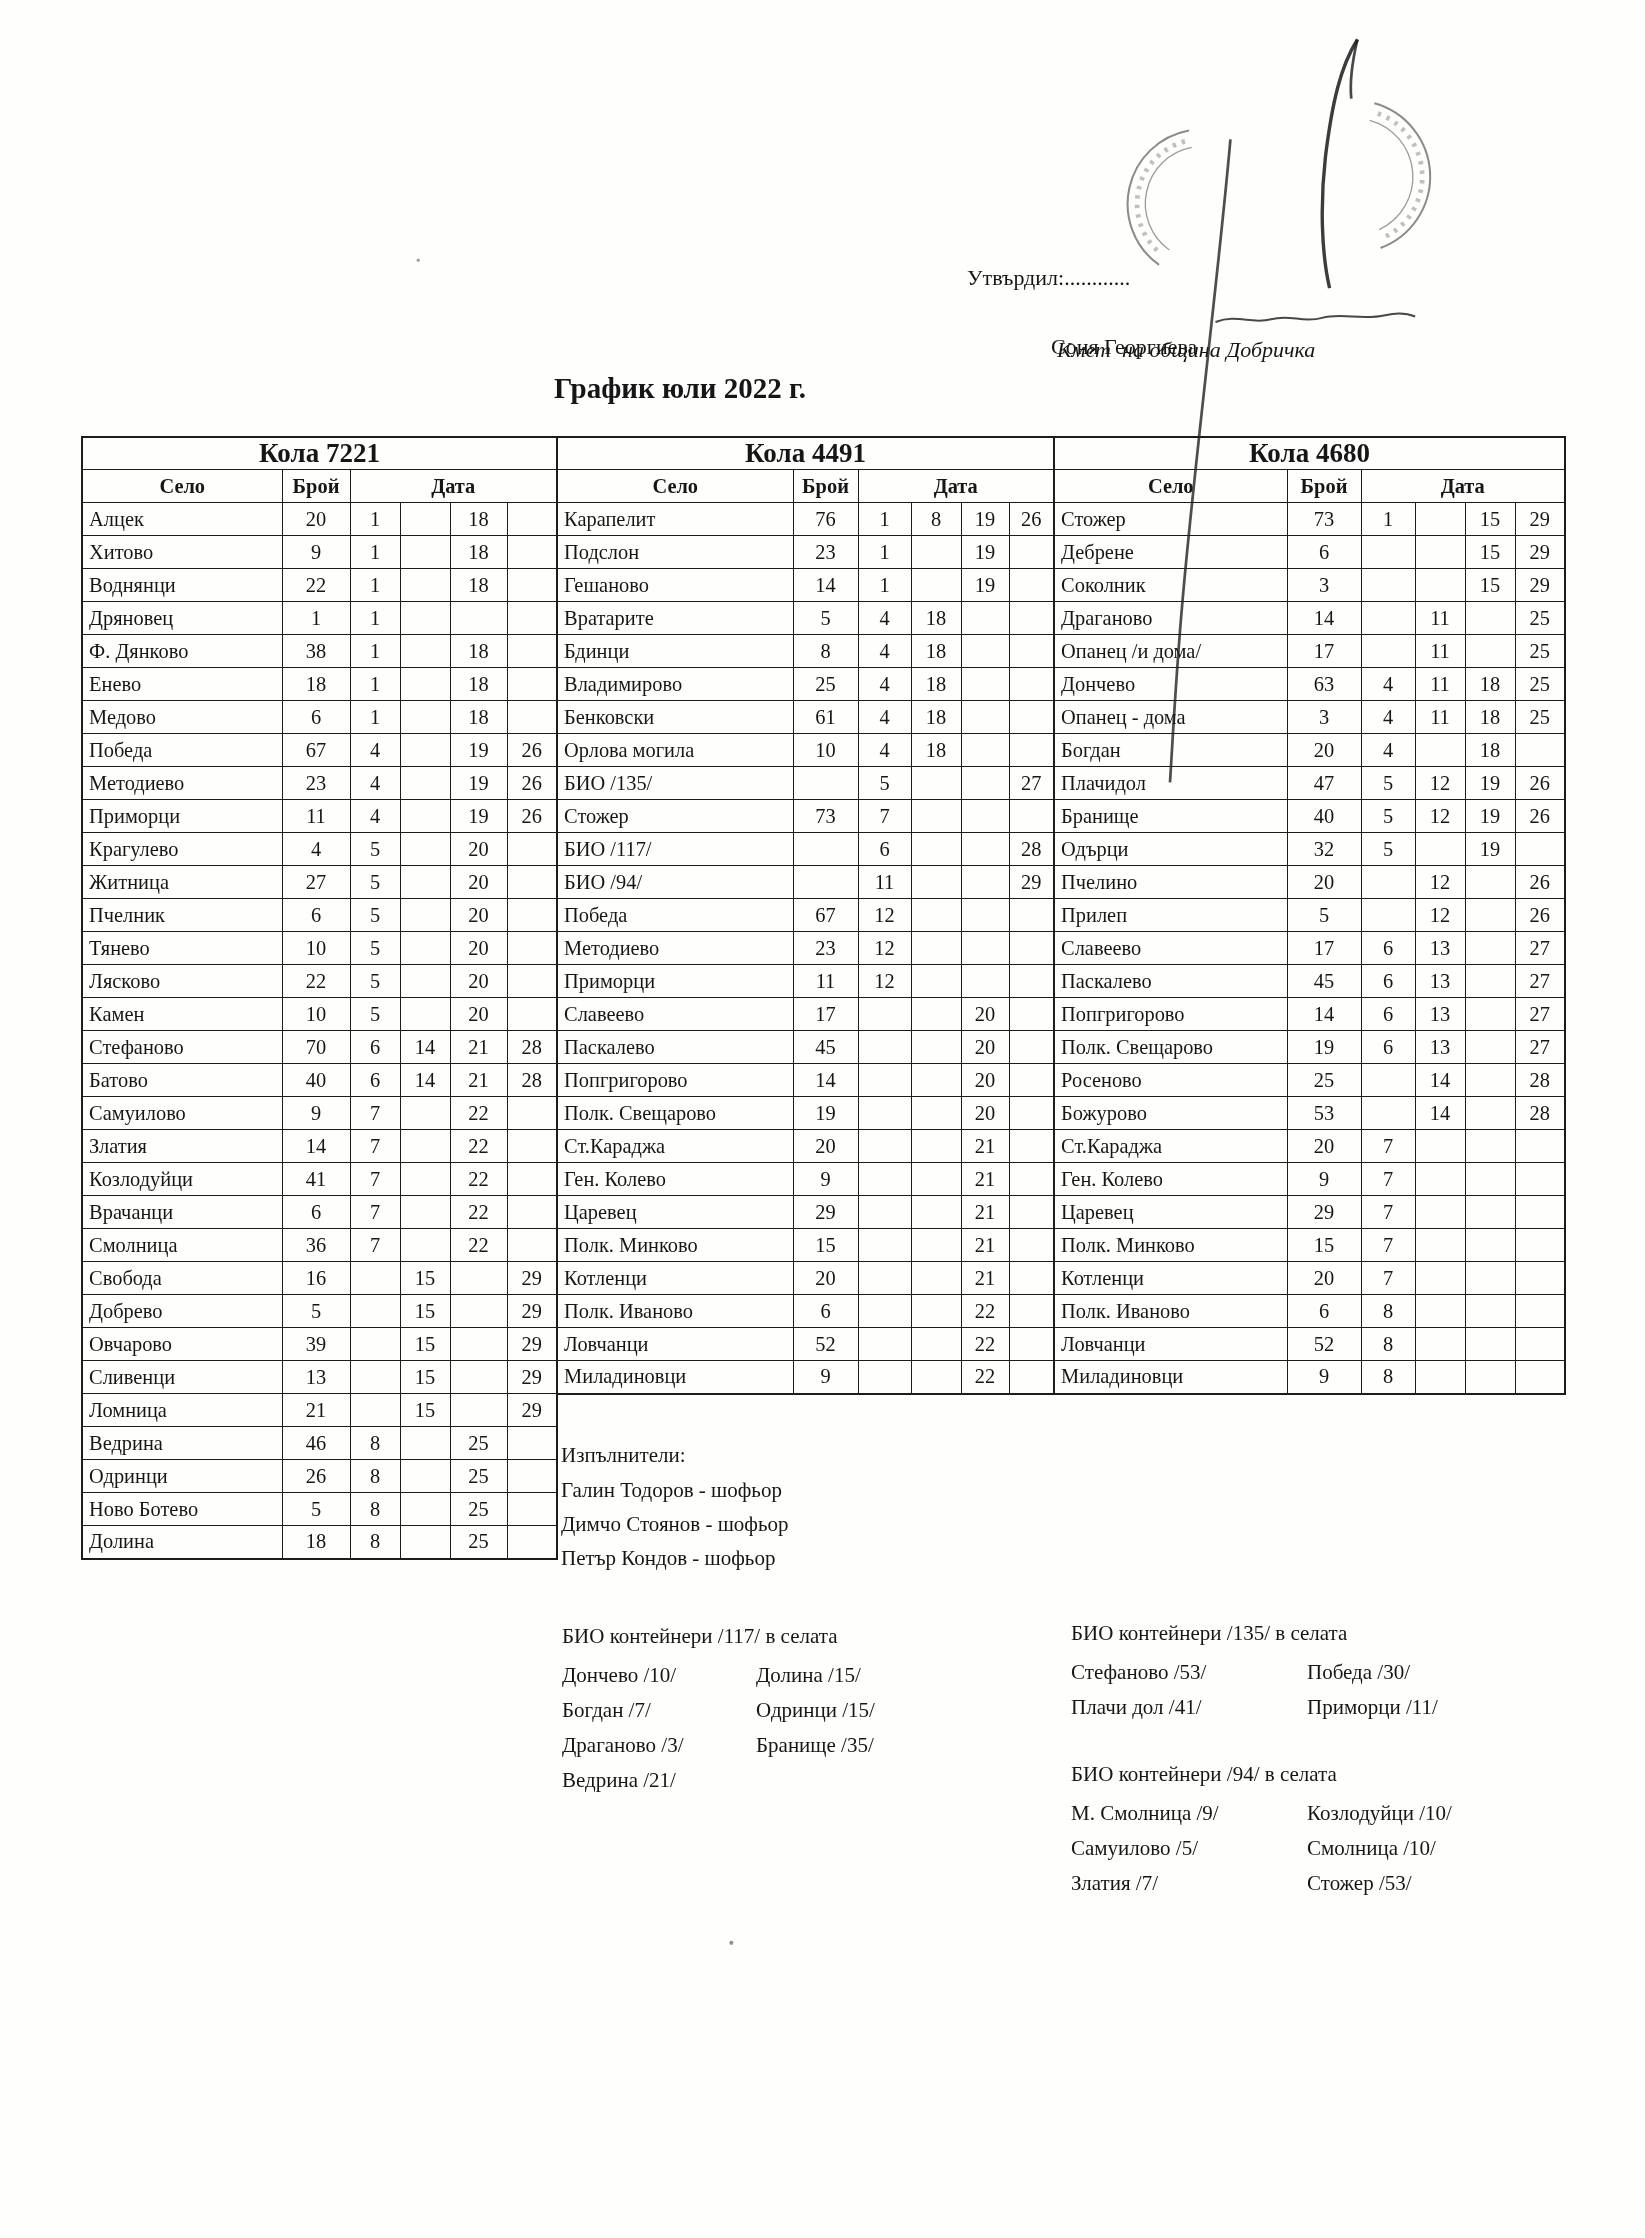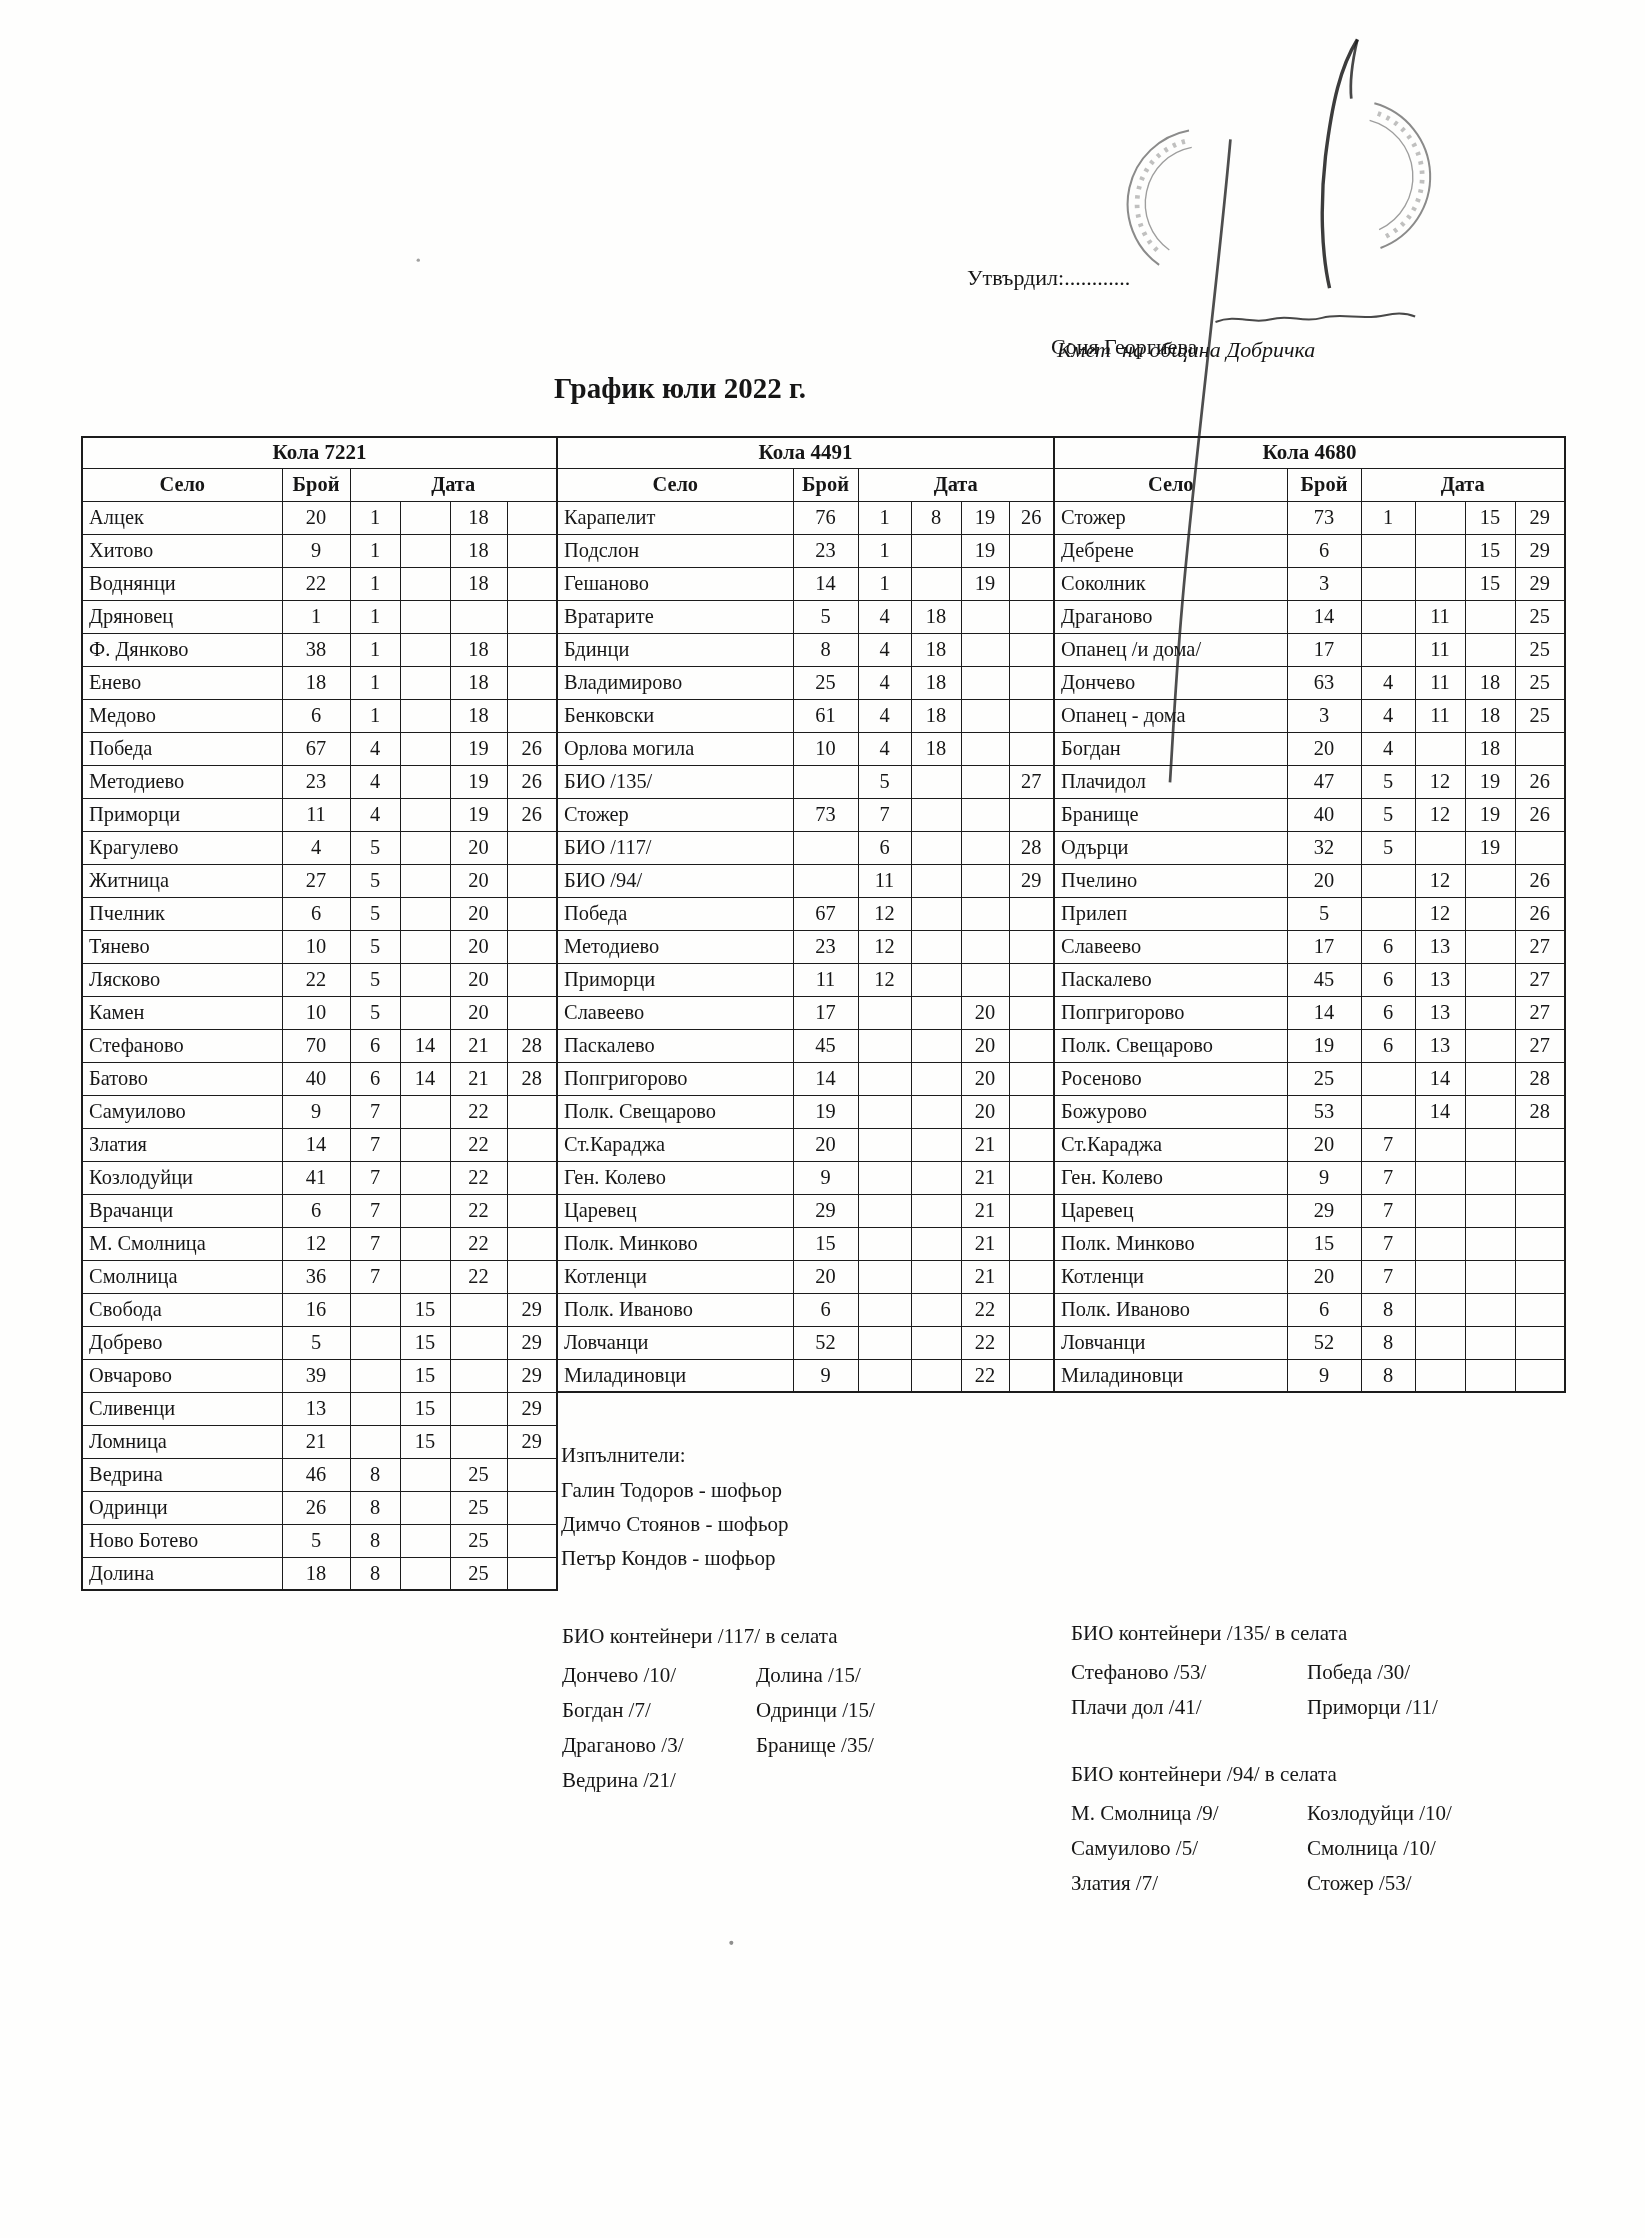--- a/index.html
+++ b/index.html
@@ -17,21 +17,21 @@
 
   .doc-title { position:absolute; left:554px; top:372px; font-size:29px; font-weight:bold; }
 
   .tables { position:absolute; left:81px; top:436px; display:flex; align-items:flex-start; }
   table.grp { border-collapse:collapse; table-layout:fixed; border:2px solid #1c1c1c; background:#fefefd; }
   table.grp + table.grp { margin-left:-2px; }
   .grp th, .grp td {
     border:1.4px solid #1c1c1c; font-size:20.4px; height:33px;
     padding:0; overflow:hidden; white-space:nowrap; vertical-align:middle;
   }
-  .grp thead tr.car th { height:31px; font-size:21px; }
+  .grp thead tr.car th { height:31px; font-size:27px; }
   .grp th { font-weight:bold; text-align:center; }
   .grp td.c-village { text-align:left; padding-left:6.1px; }
   .grp td.c-count, .grp td.c-date { text-align:center; }
 
   .executors { position:absolute; left:561px; top:1438px; font-size:21px; }
   .executors .heading { height:35px; line-height:35px; }
   .executors .line { height:34px; line-height:34px; }
 
   .bio { position:absolute; font-size:21px; }
   .bio .heading { height:39px; line-height:35px; }
@@ -247,28 +247,20 @@
           </tr>
           <tr>
             <td class="c-village">Врачанци</td>
             <td class="c-count">6</td>
             <td class="c-date">7</td>
             <td class="c-date"></td>
             <td class="c-date">22</td>
             <td class="c-date"></td>
           </tr>
           <tr>
-            <td class="c-village">М. Смолница</td>
-            <td class="c-count">12</td>
-            <td class="c-date">7</td>
-            <td class="c-date"></td>
-            <td class="c-date">22</td>
-            <td class="c-date"></td>
-          </tr>
-          <tr>
             <td class="c-village">Смолница</td>
             <td class="c-count">36</td>
             <td class="c-date">7</td>
             <td class="c-date"></td>
             <td class="c-date">22</td>
             <td class="c-date"></td>
           </tr>
           <tr>
             <td class="c-village">Свобода</td>
             <td class="c-count">16</td>

